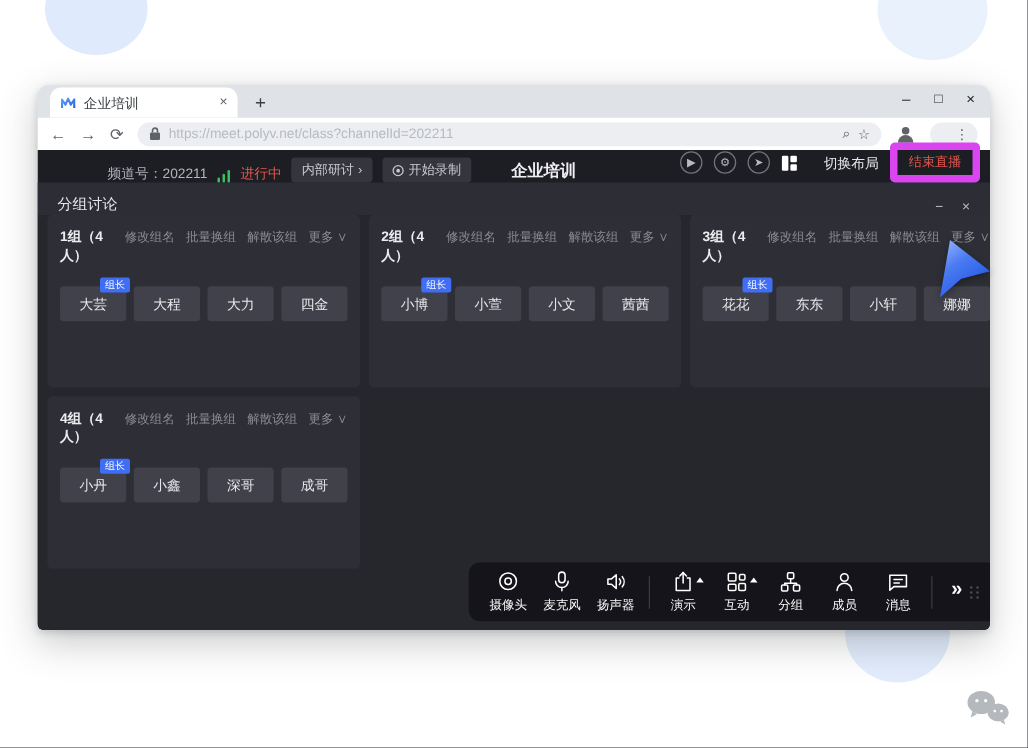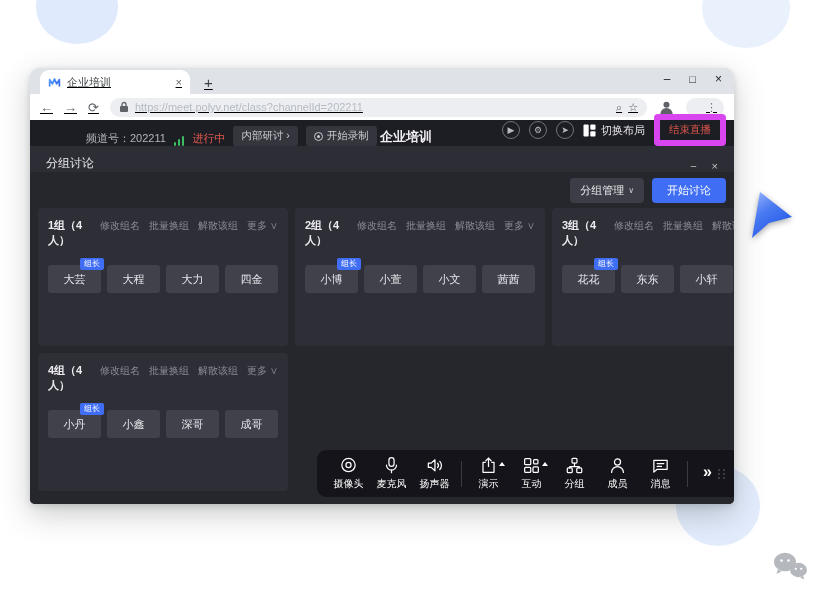--- a/index.html
+++ b/index.html
@@ -11,24 +11,24 @@
     font-family:"Liberation Sans", sans-serif;
   }
   
   .blob { position:absolute; border-radius:50%; }
   .blob1 { left:36px; top:-30px; width:82px; height:74px; background:#dfeafc; }
   .blob2 { left:702px; top:-32px; width:88px; height:80px; background:#e9f1fd; }
   .blob3 { left:676px; top:466px; width:84px; height:80px; background:#e2ecfc; }
 
   
   .browser {
-    position:absolute; left:30px; top:68px; width:704px; height:436px;
+    position:absolute; left:30px; top:68px; width:762px; height:436px;
     border-radius:10px 10px 5px 5px;
     box-shadow:0 10px 30px rgba(60,64,67,.28), 0 2px 6px rgba(60,64,67,.18);
-    background:#dfe2e7; overflow:hidden;text-decoration:underline;
+    background:#dfe2e7; overflow:hidden;
   }
   .tabbar { height:26px; background:#dfe2e7; position:relative; display:flex; align-items:flex-end; }
   .tab {
     margin-left:10px; width:150px; height:24px; background:#ffffff;
     border-radius:9px 9px 0 0; display:flex; align-items:center; gap:6px;
     padding:0 8px; font-size:11px; color:#3c4043;
   }
   .tab .favicon { width:13px; height:13px; flex:none; }
   .tab .tab-title { flex:1; overflow:hidden; white-space:nowrap; }
   .tab .tab-close { font-size:11px; color:#5f6368; cursor:default; }
@@ -57,21 +57,21 @@
   .signal { display:flex; align-items:flex-end; gap:1.5px; height:10px; }
   .signal i { width:2.5px; background:#3cbb63; border-radius:1px; display:block; }
   .signal i:nth-child(1){height:4px;} .signal i:nth-child(2){height:7px;} .signal i:nth-child(3){height:10px;}
   .live-status { color:#e15a4e; }
   .chip { background:#35353e; color:#c9c9cf; border-radius:3px; padding:3px 8px; display:flex; align-items:center; gap:4px; font-size:10.5px; }
   .rec-dot { width:9px; height:9px; border:1px solid #c9c9cf; border-radius:50%; display:inline-flex; align-items:center; justify-content:center; }
   .rec-dot i { width:3px; height:3px; background:#c9c9cf; border-radius:50%; }
   .app-title { position:absolute; left:0; right:0; text-align:center; color:#f0f0f3; font-size:13px; font-weight:700; pointer-events:none; }
   .topbar-right { margin-left:auto; display:flex; align-items:center; gap:9px; }
   .circle-btn { width:18px; height:18px; border:1px solid #72727b; border-radius:50%; color:#b9b9c0; font-size:9px; display:flex; align-items:center; justify-content:center; line-height:1; }
-  .layout-btn { display:flex; align-items:center; gap:5px; color:#e8e8ec; font-size:11px; }
+  .layout-btn { display:flex; align-items:center; gap:21px; color:#e8e8ec; font-size:11px; }
   .layout-ic { width:13px; height:13px; }
   .end-btn { border:6px solid #d946ef; color:#e0564a; font-size:10.5px; border-radius:4px; padding:3px 9px; background:transparent; }
 
   .panel-header { height:26px; background:#2d2d35; display:flex; align-items:flex-end; padding:0 16px; }
   .panel-title { color:#e8e8ec; font-size:12px; }
   .panel-ctl { margin-left:auto; display:flex; gap:15px; color:#bfbfc6; font-size:11px; }
 
   .panel-body { position:absolute; top:52px; left:0; right:0; bottom:0; background:#26262d; }
   .btn-row { display:flex; justify-content:flex-end; gap:8px; padding:6px 8px 5px; }
   .btn { font-size:11px; border-radius:4px; border:none; padding:5px 10px; display:flex; align-items:center; gap:4px; }
@@ -198,27 +198,20 @@
 
     <div class="panel-header">
       <span class="panel-title">分组讨论</span>
       <span class="panel-ctl">
         <span>−</span>
         <span>×</span>
       </span>
     </div>
 
     <div class="panel-body">
-      <div class="btn-row">
-        <button class="btn btn-manage">
-          <span>分组管理</span>
-          <span class="caret-down">∨</span>
-        </button>
-        <button class="btn btn-start">开始讨论</button>
-      </div>
       <div class="groups">
   <div class="group-card">
     <div class="card-head">
       <span class="group-name">1组（4人）</span>
       <span class="group-actions">
                 <span>修改组名</span>
                 <span>批量换组</span>
                 <span>解散该组</span>
                 <span>更多 ∨</span>
               </span>

